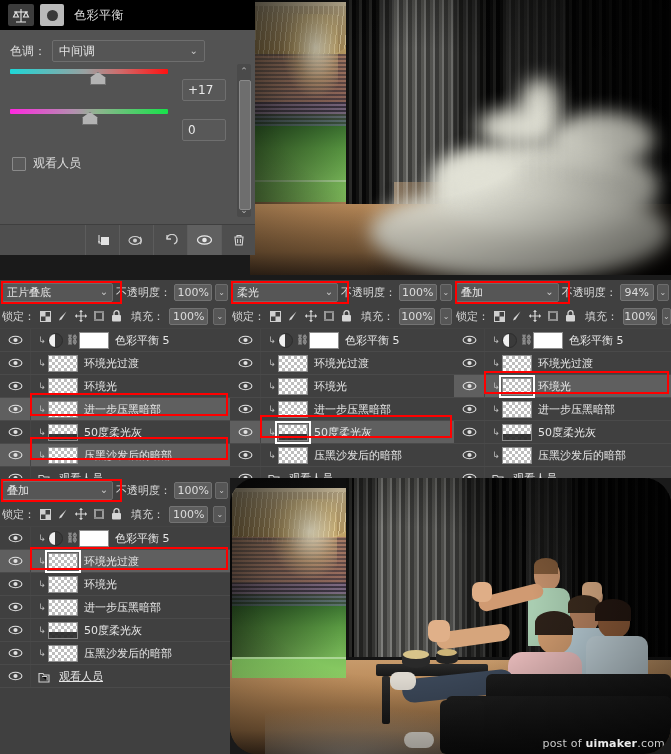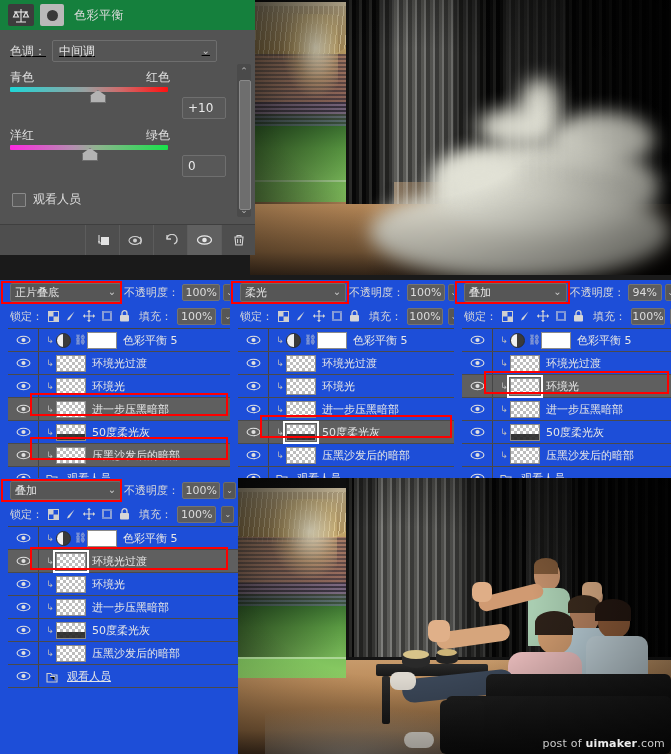--- a/index.html
+++ b/index.html
@@ -48,31 +48,31 @@
 
   
   .person{position:absolute;}
   .head{position:absolute;border-radius:48% 48% 44% 44%;}
   .arm{position:absolute;border-radius:10px;}
   .sofa{position:absolute;background:linear-gradient(180deg,#1d1d1d,#0c0c0c);border-radius:6px;}
   .table{position:absolute;background:linear-gradient(180deg,#2b2b2b,#181818);border-radius:2px;}
 
   
   .panel{position:absolute;background:#535353;}
-  .panel-head{height:30px;background:#15803d;display:flex;align-items:center;
+  .panel-head{height:30px;background:#000000;display:flex;align-items:center;
               border-bottom:2px solid #fdba74;}
   .prop-icon{width:26px;height:22px;margin-left:8px;background:#3c3c3c;border-radius:2px;
              display:flex;align-items:center;justify-content:center;}
   .mask-thumb{width:24px;height:22px;margin-left:6px;background:#b9b9b9;border-radius:2px;
               display:flex;align-items:center;justify-content:center;}
   .mask-thumb i{width:11px;height:11px;border-radius:50%;background:#3a3a3a;display:block;}
   .panel-title{margin-left:10px;font-size:12px;color:#dcdcdc;letter-spacing:.5px;}
 
   .cb-body{position:absolute;left:0;top:30px;right:0;bottom:0;background:#535353;}
-  .row-tone{display:flex;align-items:center;padding:10px 12px 6px 10px;text-decoration:underline;}
+  .row-tone{display:flex;align-items:center;padding:10px 24px 6px 10px;}
   .row-tone .lab{font-size:12px;color:#dcdcdc;margin-right:6px;}
   .select{flex:1;height:20px;background:#555;border:1px solid #6e6e6e;border-radius:2px;
           display:flex;align-items:center;padding:0 6px;font-size:12px;color:#e2e2e2;
           justify-content:space-between;}
   .chevline{font-size:10px;color:#c9c9c9;line-height:1;}
 
   .sl-group{padding:1px 12px 0 10px;}
   .sl-labels{display:flex;justify-content:space-between;font-size:12px;color:#e0e0e0;
              width:160px;margin-bottom:1px;}
   .sl-wrap{display:flex;align-items:flex-start;}
@@ -94,21 +94,21 @@
        font-size:9px;display:flex;align-items:center;justify-content:center;}
   .cb-scroll .up{top:0}.cb-scroll .dn{bottom:0}
 
   .cb-foot{position:absolute;left:0;right:0;bottom:0;height:30px;background:#4e4e4e;
            display:flex;align-items:center;justify-content:flex-end;border-top:1px solid #3f3f3f;}
   .fbtn{width:33px;height:30px;display:flex;align-items:center;justify-content:center;
         border-left:1px solid #5c5c5c;}
   .fbtn.sel{background:#606060;}
 
   
-  .lp{position:absolute;background:#1d4ed8;overflow:hidden;padding-left:8px;}
+  .lp{position:absolute;background:#404040;overflow:hidden;}
   .lp-mode{height:24px;display:flex;align-items:center;padding:0 2px;gap:3px;}
   .mode-sel{height:19px;background:#565656;border:1px solid #6c6c6c;border-radius:2px;
             display:flex;align-items:center;justify-content:space-between;padding:0 4px;
             font-size:11px;color:#e4e4e4;box-sizing:border-box;}
   .op-lab{font-size:11px;color:#d8d8d8;white-space:nowrap;}
   .op-val{height:17px;min-width:34px;background:#5d5d5d;border:1px solid #737373;border-radius:2px;
           font-size:11px;color:#dcdcdc;display:flex;align-items:center;justify-content:center;padding:0 3px;box-sizing:border-box;}
   .mini-chev{width:13px;height:17px;border:1px solid #6c6c6c;background:#565656;border-radius:2px;
              display:flex;align-items:center;justify-content:center;color:#c8c8c8;font-size:8px;box-sizing:border-box;}
   .lp-lock{height:24px;display:flex;align-items:center;padding:0 2px;gap:5px;border-bottom:1px solid #444;}
@@ -167,21 +167,21 @@
       <div class="maskblob" style="left:180px;top:140px;width:230px;height:95px;"></div>
       <div class="maskblob" style="left:120px;top:185px;width:300px;height:95px;"></div>
       <div class="maskblob" style="left:270px;top:78px;width:40px;height:62px;"></div>
       <div class="maskblob" style="left:228px;top:108px;width:70px;height:38px;"></div>
       <div class="maskblob" style="left:300px;top:112px;width:105px;height:55px;"></div>
       <div class="maskblob" style="left:186px;top:152px;width:84px;height:46px;"></div>
       <div class="vign"></div>
     </div>
   </div>
 
-  <div class="photo" style="left:230px;top:478px;width:441px;height:276px;">
+  <div class="photo" style="left:230px;top:478px;width:441px;height:276px;border-radius:27px;">
     <div class="room">
       <div class="floor"></div>
       <div class="window" style="left:2px;top:10px;width:114px;height:190px;">
         <div class="stad-roof"></div>
         <div class="stad-stand"></div>
         <div class="stad-stand2"></div>
         <div class="pitch">
             <div class="pitch-line"></div>
           </div>
         <div class="sky-glow"></div>
@@ -267,39 +267,31 @@
     <div class="cb-body">
       <div class="row-tone">
         <div class="lab">色调：</div>
         <div class="select" style="margin-right:26px;">
           <span>中间调</span>
           <span class="chevline">⌄</span>
         </div>
       </div>
 
       <div class="sl-group">
-        <div class="sl-labels">
-          <span>青色</span>
-          <span>红色</span>
-        </div>
         <div class="sl-wrap">
           <div class="sl-col">
             <div class="sl-track" style="background:linear-gradient(90deg,#1ed7d7 0%,#9aa0a0 48%,#d06a6a 70%,#ff1111 100%);">
               <div class="sl-knob" style="left:55%;"></div>
             </div>
           </div>
-          <div class="sl-val">+10</div>
+          <div class="sl-val">+17</div>
         </div>
       </div>
 
       <div class="sl-group" style="padding-top:8px;">
-        <div class="sl-labels">
-          <span>洋红</span>
-          <span>绿色</span>
-        </div>
         <div class="sl-wrap">
           <div class="sl-col">
             <div class="sl-track" style="background:linear-gradient(90deg,#ff28e0 0%,#b48fb0 40%,#8fb48f 55%,#17e24a 100%);">
               <div class="sl-knob" style="left:50%;"></div>
             </div>
           </div>
           <div class="sl-val">0</div>
         </div>
       </div>
 

